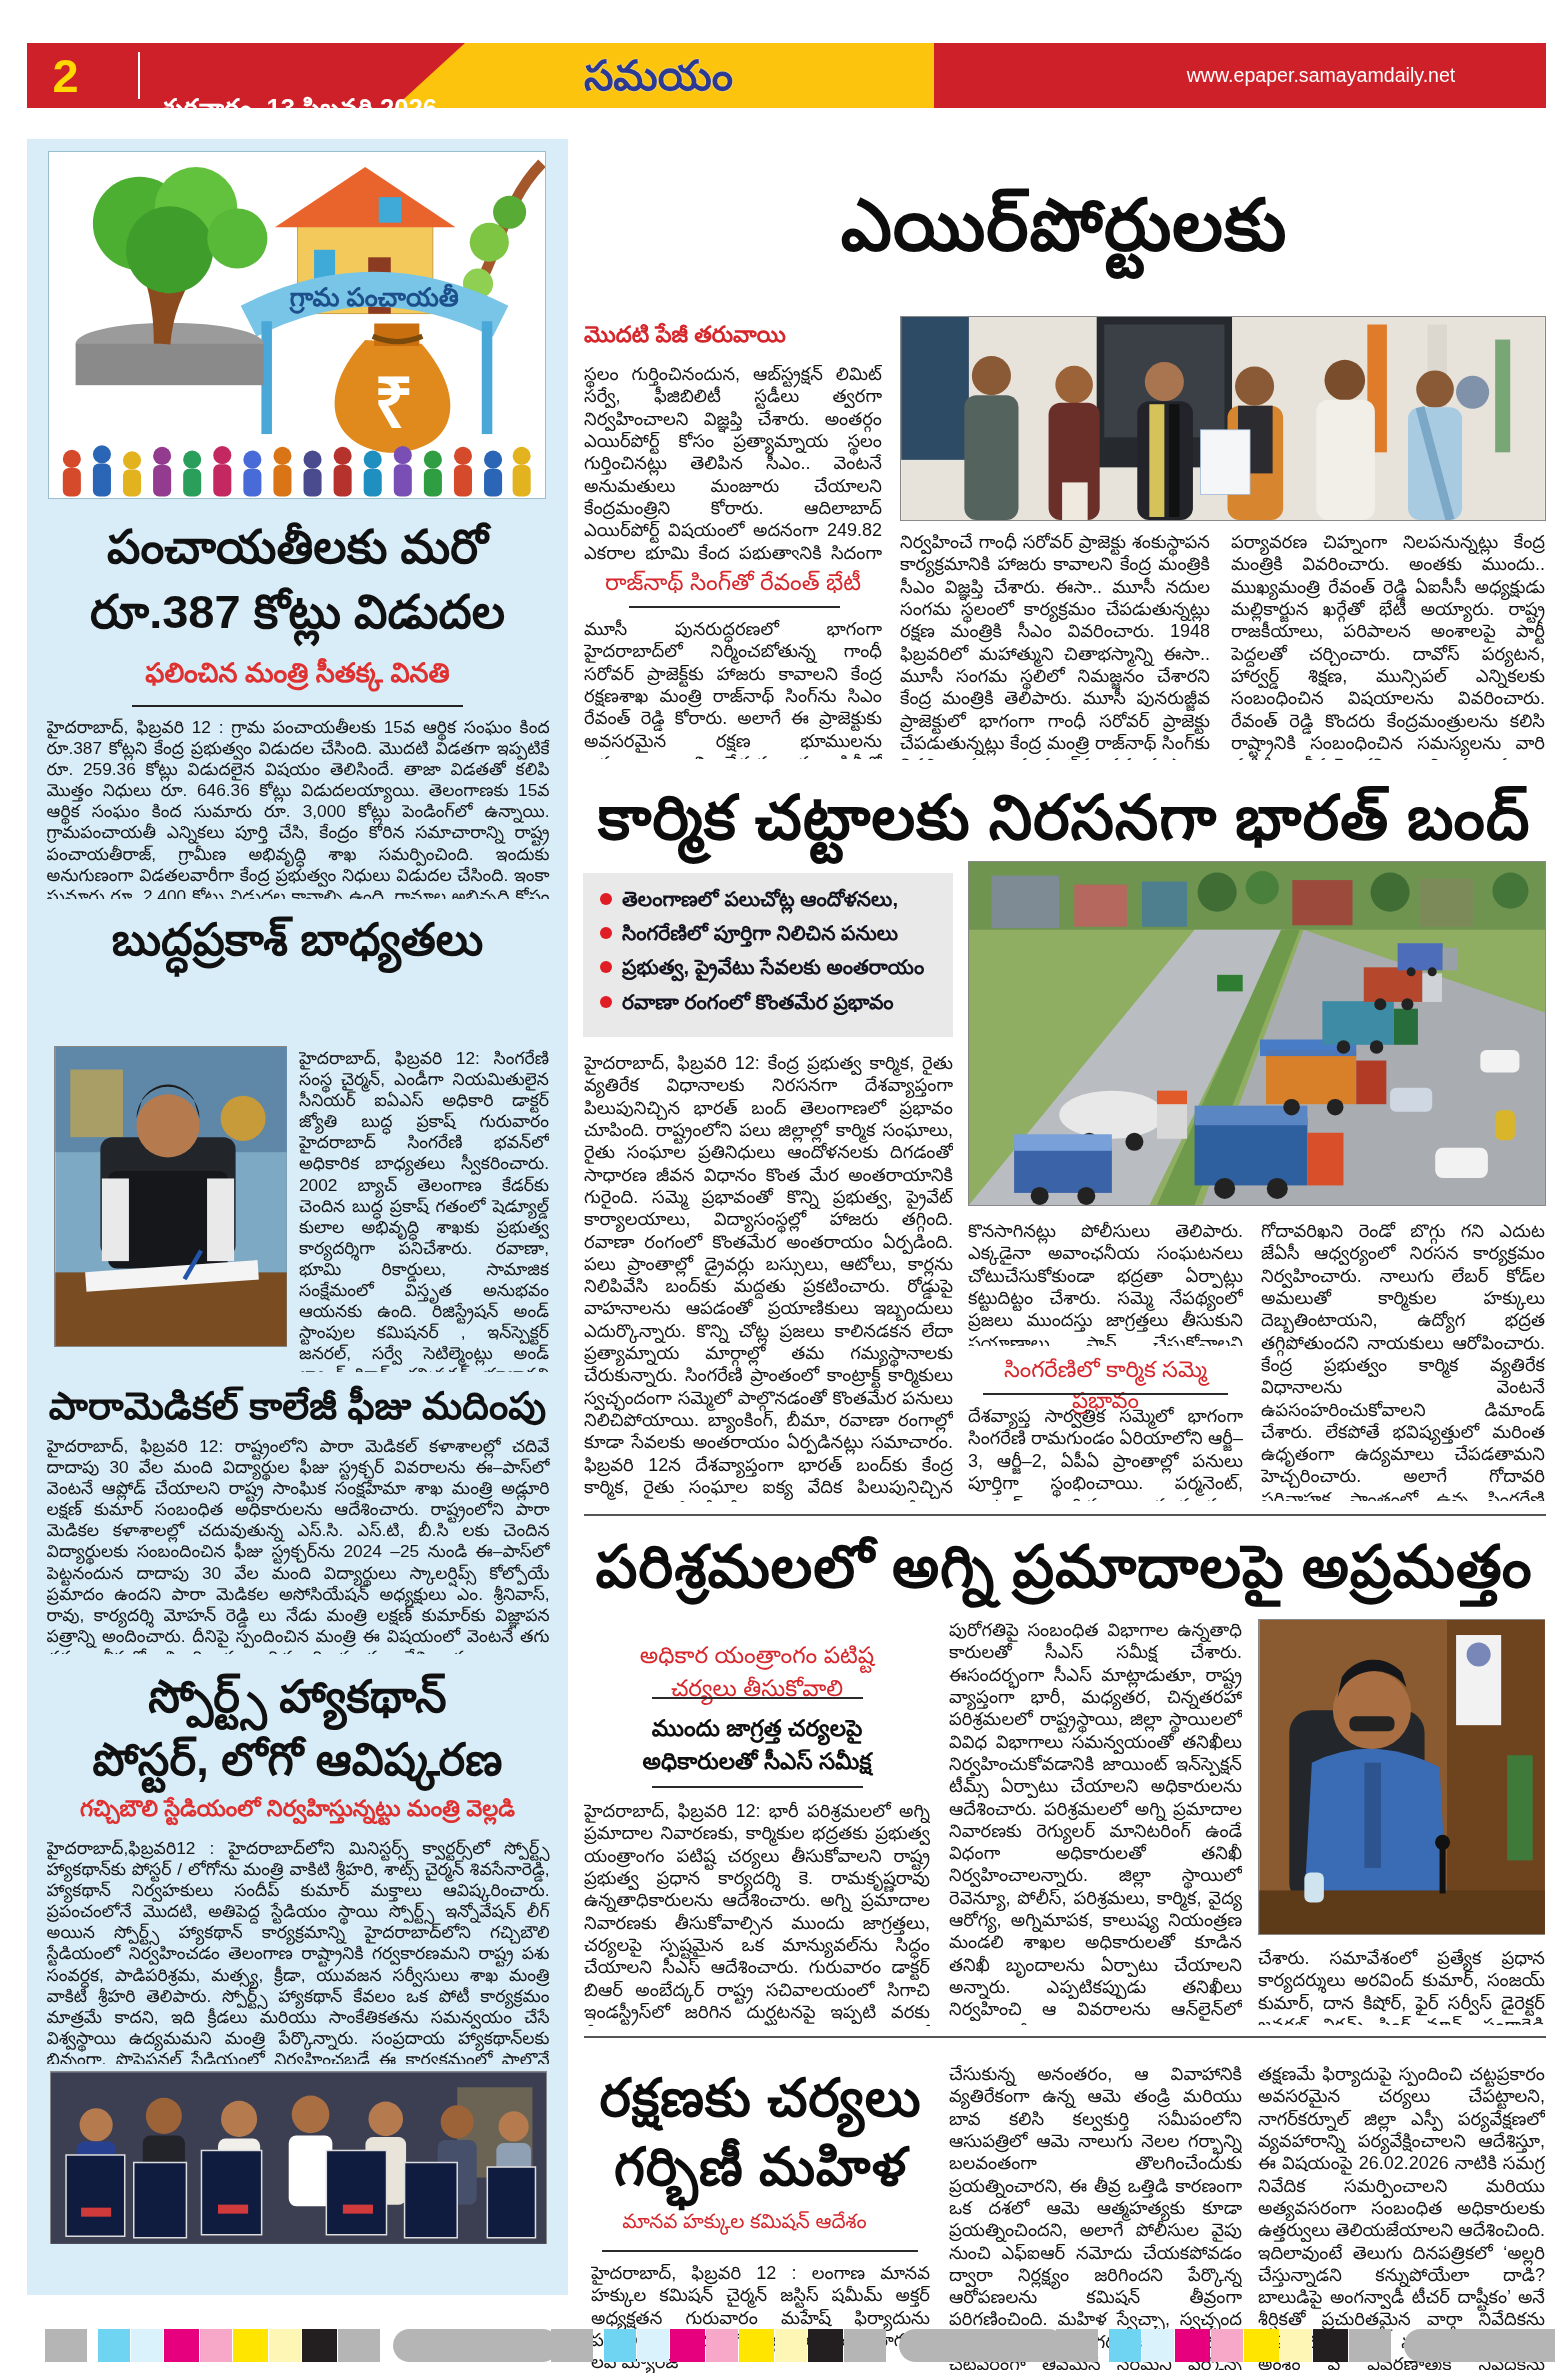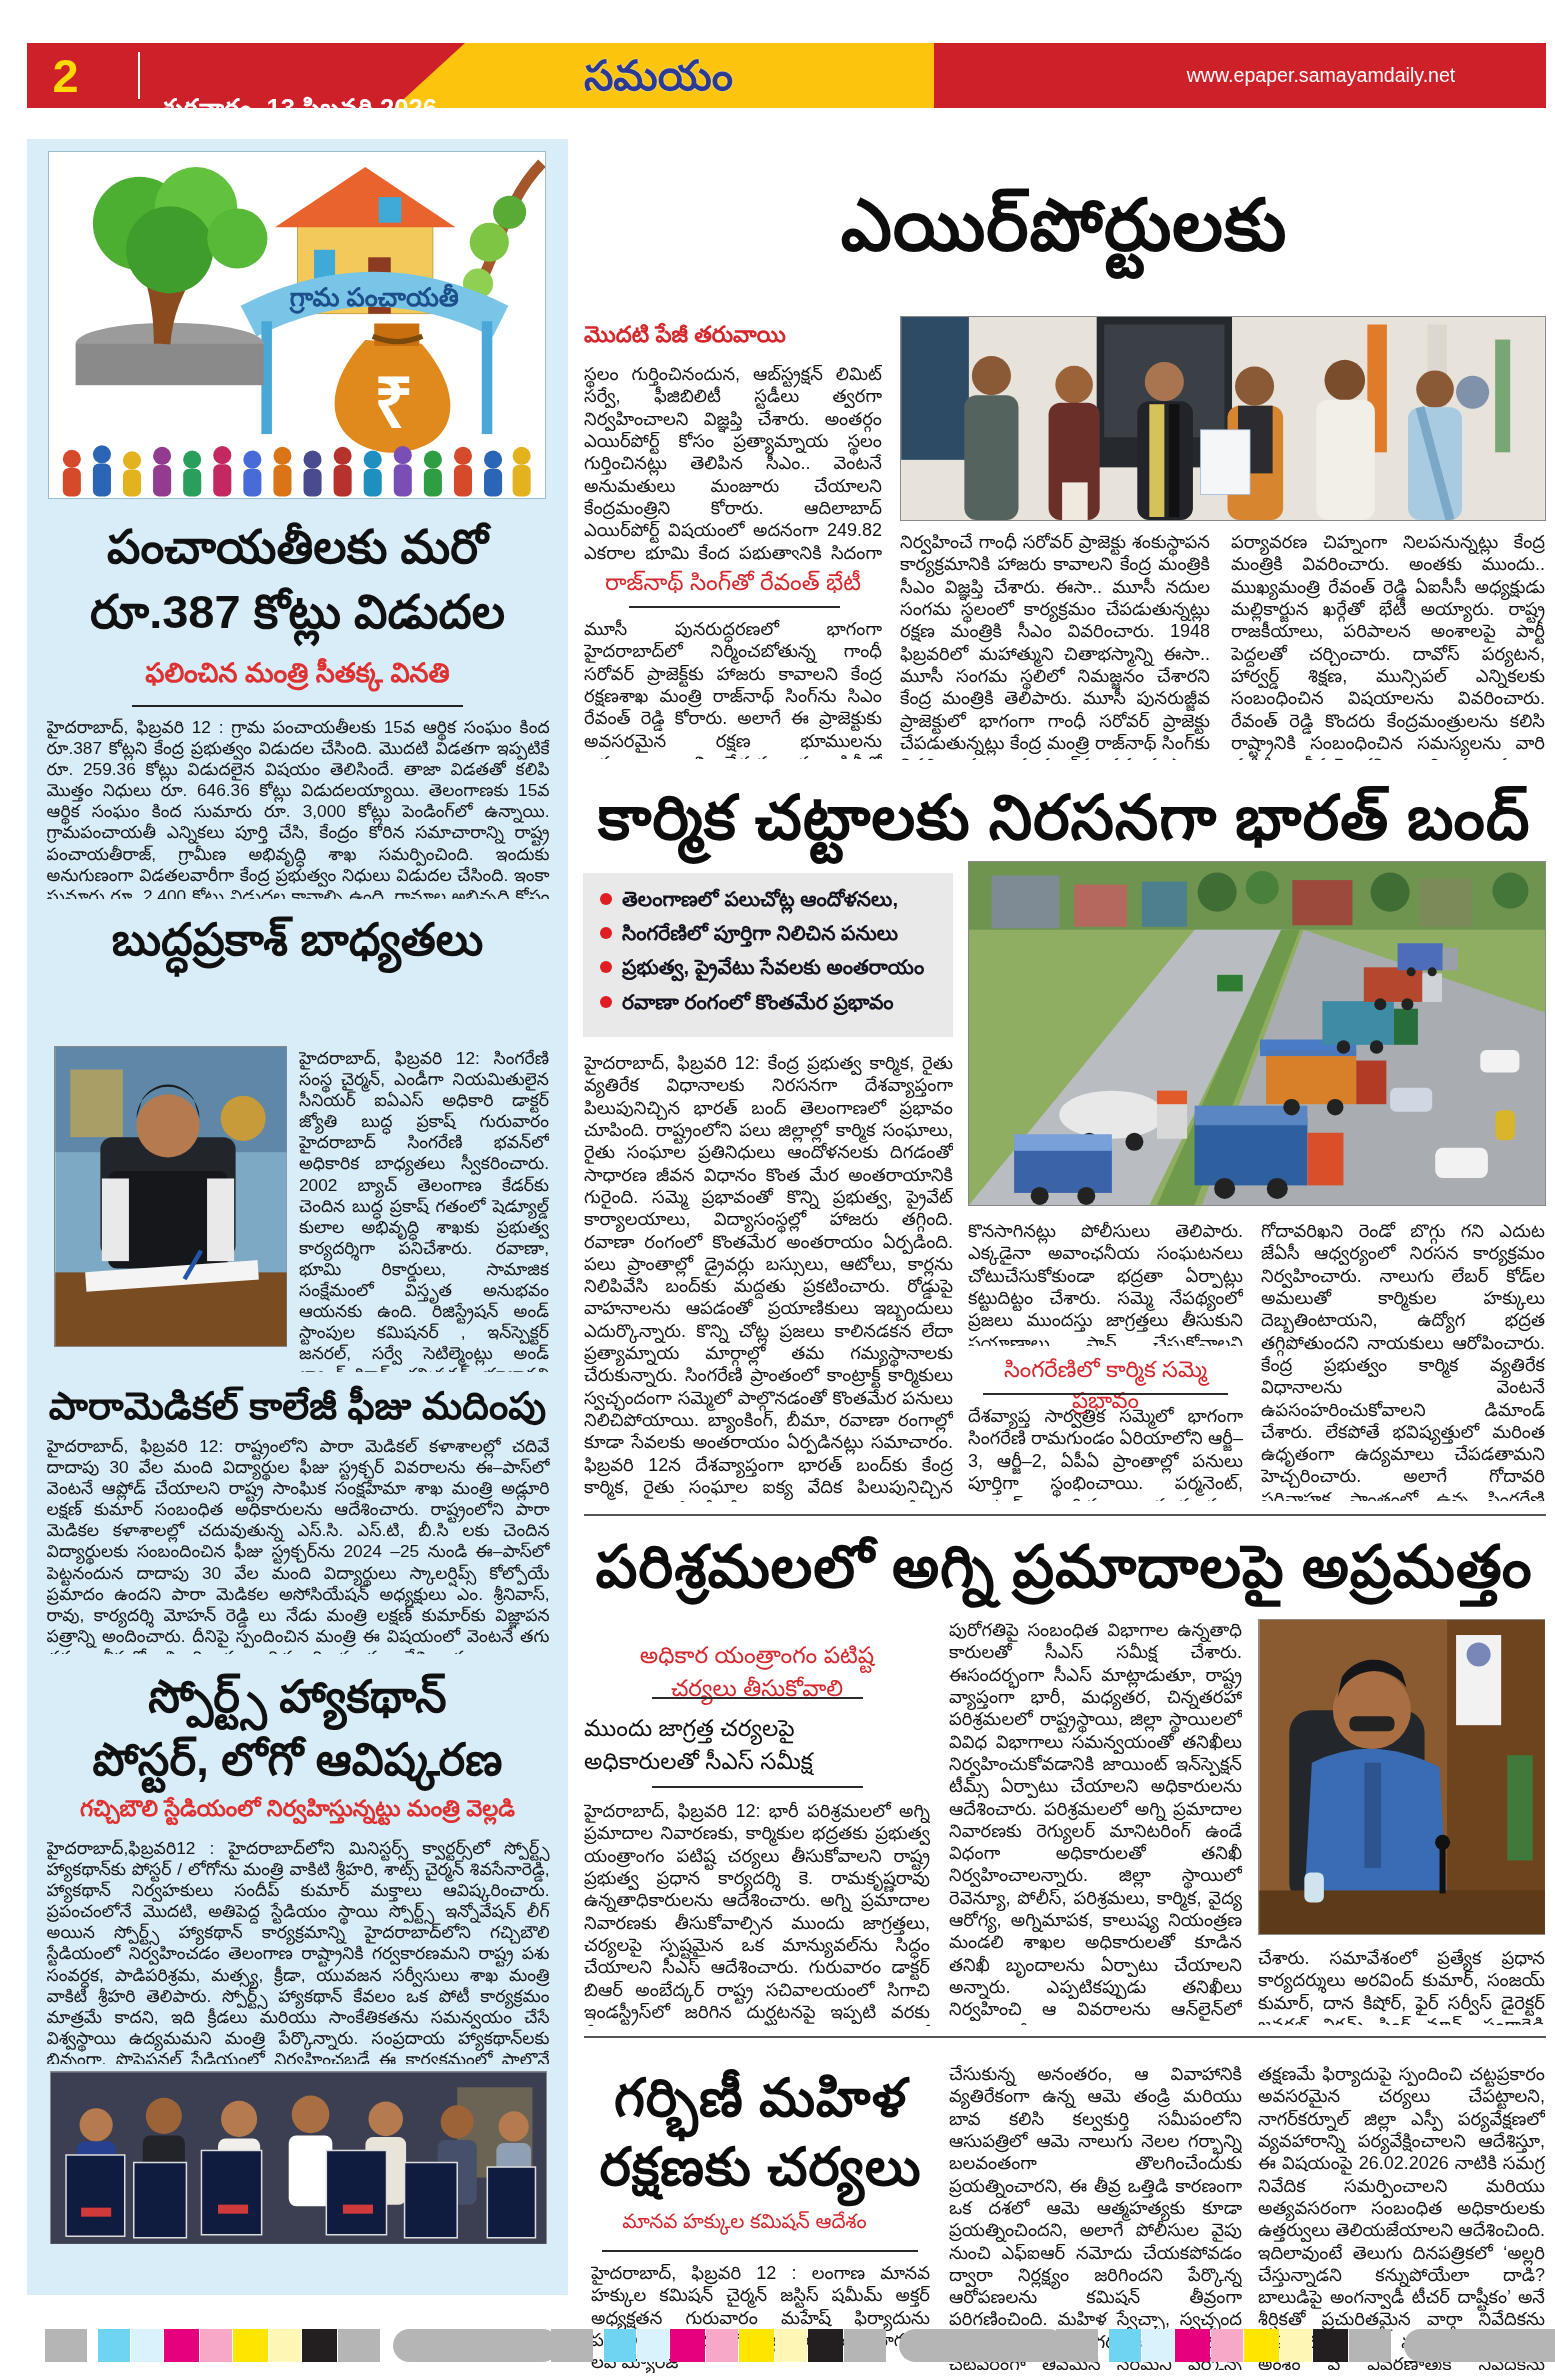--- a/index.html
+++ b/index.html
@@ -25,21 +25,21 @@
   .l-head{position:absolute;left:9px;width:523px;text-align:center;color:#111;font-weight:bold;}
   .l-sub{position:absolute;left:9px;width:523px;text-align:center;color:#e03131;font-weight:bold;}
   .l-rule{position:absolute;background:#222;height:1.5px;}
   .l-body{position:absolute;color:#141414;font-size:17.3px;line-height:1.22;text-align:justify;}
 
   
   .m-head{position:absolute;text-align:center;color:#0d0d0d;font-weight:bold;letter-spacing:0.8px;}
   .kicker{position:absolute;color:#d6272c;font-weight:bold;font-size:22.6px;}
   .m-body{position:absolute;color:#141414;font-size:18px;line-height:1.24;text-align:justify;}
   .m-sub{position:absolute;text-align:center;color:#d6272c;font-weight:normal;font-size:23px;}
-  .m-sub-black{position:absolute;text-align:left;color:#101010;font-weight:normal;font-size:23px;}
+  .m-sub-black{position:absolute;text-align:center;color:#101010;font-weight:bold;font-size:23px;}
   .rule{position:absolute;background:#2a2a2a;}
   .bulletbox{position:absolute;left:583px;top:873px;width:370px;height:164px;background:#e9e9e9;padding:13.5px 12px 7.5px 13.5px;}
   .bulletbox .bi{display:flex;align-items:flex-start;margin-bottom:9px;}
   .bulletbox .dot{width:12px;height:12px;border-radius:50%;background:#e01c24;margin:6px 10.5px 0 3px;flex:0 0 12px;}
   .bulletbox .bt{font-size:20.3px;font-weight:bold;color:#13131f;line-height:1.25;}
 
   .photo{position:absolute;border:0.8px solid #888;}
   svg{display:block;}
 
   
@@ -449,22 +449,22 @@
       </svg>
     </div>
 
     <div class="m-body clip" style="left:584px;top:1800px;width:346px;height:226px;">హైదరాబాద్, ఫిబ్రవరి 12: భారీ పరిశ్రమలలో అగ్ని ప్రమాదాల నివారణకు, కార్మికుల భద్రతకు ప్రభుత్వ యంత్రాంగం పటిష్ట చర్యలు తీసుకోవాలని రాష్ట్ర ప్రభుత్వ ప్రధాన కార్యదర్శి కె. రామకృష్ణరావు ఉన్నతాధికారులను ఆదేశించారు. అగ్ని ప్రమాదాల నివారణకు తీసుకోవాల్సిన ముందు జాగ్రత్తలు, చర్యలపై స్పష్టమైన ఒక మాన్యువల్‌ను సిద్ధం చేయాలని సీఎస్ ఆదేశించారు. గురువారం డాక్టర్ బిఆర్ అంబేద్కర్ రాష్ట్ర సచివాలయంలో సిగాచి ఇండస్ట్రీస్‌లో జరిగిన దుర్ఘటనపై ఇప్పటి వరకు తీసుకున్న చర్యలను సంబంధిత అధికారులతో సీఎస్ సమీక్షించారు. ఈ ప్రమాదంలో మరణించిన కార్మికుల, బాధిత కుటుంబాలకు ఎక్స్‌గ్రేషియా చెల్లింపులు, కోర్టు కేసుల</div>
     <div class="m-body clip" style="left:949px;top:1619px;width:293px;height:406px;">పురోగతిపై సంబంధిత విభాగాల ఉన్నతాధి కారులతో సీఎస్ సమీక్ష చేశారు. ఈసందర్భంగా సీఎస్ మాట్లాడుతూ, రాష్ట్ర వ్యాప్తంగా భారీ, మధ్యతర, చిన్నతరహా పరిశ్రమలలో రాష్ట్రస్థాయి, జిల్లా స్థాయిలలో వివిధ విభాగాలు సమన్వయంతో తనిఖీలు నిర్వహించుకోవడానికి జాయింట్ ఇన్‌స్పెక్షన్ టీమ్స్ ఏర్పాటు చేయాలని అధికారులను ఆదేశించారు. పరిశ్రమలలో అగ్ని ప్రమాదాల నివారణకు రెగ్యులర్ మానిటరింగ్ ఉండే విధంగా అధికారులతో తనిఖీ నిర్వహించాలన్నారు. జిల్లా స్థాయిలో రెవెన్యూ, పోలీస్, పరిశ్రమలు, కార్మిక, వైద్య ఆరోగ్య, అగ్నిమాపక, కాలుష్య నియంత్రణ మండలి శాఖల అధికారులతో కూడిన తనిఖీ బృందాలను ఏర్పాటు చేయాలని అన్నారు. ఎప్పటికప్పుడు తనిఖీలు నిర్వహించి ఆ వివరాలను ఆన్‌లైన్‌లో పొందుపరిస్తే అన్ని విభాగాల అధికారులు ముందు జాగ్రత్త చర్యలు తీసుకోవడానికి అవకాశం ఉంటుందని సి.ఎస్ అన్నారు. పరిశ్రమలలో భద్రతా ప్రమాణాలు, భద్రతా ఆడిట్, అలాగే కార్మికుల భద్రతకు సంబంధించి శిక్షణా కార్యక్రమాలు చేపట్టాలని సి.ఎస్ సూచించారు. భవిష్యత్తులో ఇలాంటి ఘటనలు జరగకుండా కట్టుదిట్టమైన చర్యలు తీసుకోవాలని అధికారులకు స్పష్టం</div>
     <div class="m-body clip" style="left:1258px;top:1947px;width:287px;height:78px;">చేశారు. సమావేశంలో ప్రత్యేక ప్రధాన కార్యదర్శులు అరవింద్ కుమార్, సంజయ్ కుమార్, దాన కిషోర్, ఫైర్ సర్వీస్ డైరెక్టర్ జనరల్ విక్రమ్ సింగ్ మాన్, సంగారెడ్డి కలెక్టర్ ప్రవీణ్య, ఫ్యూచర్ సిటీ డెవలప్‌మెంట్ అథారిటీ కమిషనర్ శశాంక, కాలుష్య నియంత్రణ మండలి మెంబర్ సెక్రటరీ రవి, ఇతర సీనియర్ అధికారులు పాల్గొన్నారు.</div>
 
     <div class="rule" style="left:584px;top:2036px;width:962px;height:1.5px;background:#555;"></div>
 
     <div class="m-head" style="left:591px;top:2063px;width:339px;font-size:53px;line-height:69px;">
+      <div>రక్షణకు చర్యలు</div>
       <div>గర్భిణీ మహిళ</div>
-      <div>రక్షణకు చర్యలు</div>
     </div>
     <div class="m-sub" style="left:575px;top:2210px;width:339px;font-size:20px;">మానవ హక్కుల కమిషన్ ఆదేశం</div>
     <div class="rule" style="left:602px;top:2250px;width:316px;height:1.5px;"></div>
     <div class="m-body clip" style="left:591px;top:2262px;width:339px;height:111px;">హైదరాబాద్, ఫిబ్రవరి 12 : లంగాణ మానవ హక్కుల కమిషన్ చైర్మన్ జస్టిస్ షమీమ్ అక్తర్ అధ్యక్షతన గురువారం మహేష్ ఫిర్యాదును పరిశీలించింది. యాదగిరిగుట్ట ఆలయంలో భాగ్యతో లవ్ మ్యారేజ్</div>
     <div class="m-body clip" style="left:949px;top:2063px;width:293px;height:307px;">చేసుకున్న అనంతరం, ఆ వివాహానికి వ్యతిరేకంగా ఉన్న ఆమె తండ్రి మరియు బావ కలిసి కల్వకుర్తి సమీపంలోని ఆసుపత్రిలో ఆమె నాలుగు నెలల గర్భాన్ని బలవంతంగా తొలగించేందుకు ప్రయత్నించారని, ఈ తీవ్ర ఒత్తిడి కారణంగా ఒక దశలో ఆమె ఆత్మహత్యకు కూడా ప్రయత్నించిందని, అలాగే పోలీసుల వైపు నుంచి ఎఫ్ఐఆర్ నమోదు చేయకపోవడం ద్వారా నిర్లక్ష్యం జరిగిందని పేర్కొన్న ఆరోపణలను కమిషన్ తీవ్రంగా పరిగణించింది. మహిళ స్వేచ్ఛా, స్వచ్ఛంద సమ్మతి లేకుండా గర్భస్రావం చేయడం చట్టపరంగా తీవ్రమైన నేరమని పేర్కొన్న హక్కుల కమిషన్. కల్వకుర్తి సబ్ డివిజనల్ పోలీస్ ఆఫీసర్, వంగూరు పోలీస్ స్టేషన్ ఎస్‌హెచ్‌వోలను</div>
     <div class="m-body clip" style="left:1258px;top:2063px;width:287px;height:307px;">తక్షణమే ఫిర్యాదుపై స్పందించి చట్టప్రకారం అవసరమైన చర్యలు చేపట్టాలని, నాగర్‌కర్నూల్ జిల్లా ఎస్పీ పర్యవేక్షణలో వ్యవహారాన్ని పర్యవేక్షించాలని ఆదేశిస్తూ, ఈ విషయంపై 26.02.2026 నాటికి సమగ్ర నివేదిక సమర్పించాలని మరియు అత్యవసరంగా సంబంధిత అధికారులకు ఉత్తర్వులు తెలియజేయాలని ఆదేశించింది. ఇదిలావుంటే తెలుగు దినపత్రికలో ‘అల్లరి చేస్తున్నాడని కన్నుపోయేలా దాడి? బాలుడిపై అంగన్వాడీ టీచర్ దాష్టీకం’ అనే శీర్షికతో ప్రచురితమైన వార్తా నివేదికను సుమోటోగా కేసు నమోదుచేశారు. ఈ అంశం పై వివరణాత్మక నివేదికను సమర్పించాలని రాజన్న సిరిసిల్ల జిల్లా కలెక్టర్ వారిని ఆదేశించారు.</div>
   </main>
 
   <div class="bars" id="color-bars">
       <div class="grp" style="left: 0px; width: 497px;">

